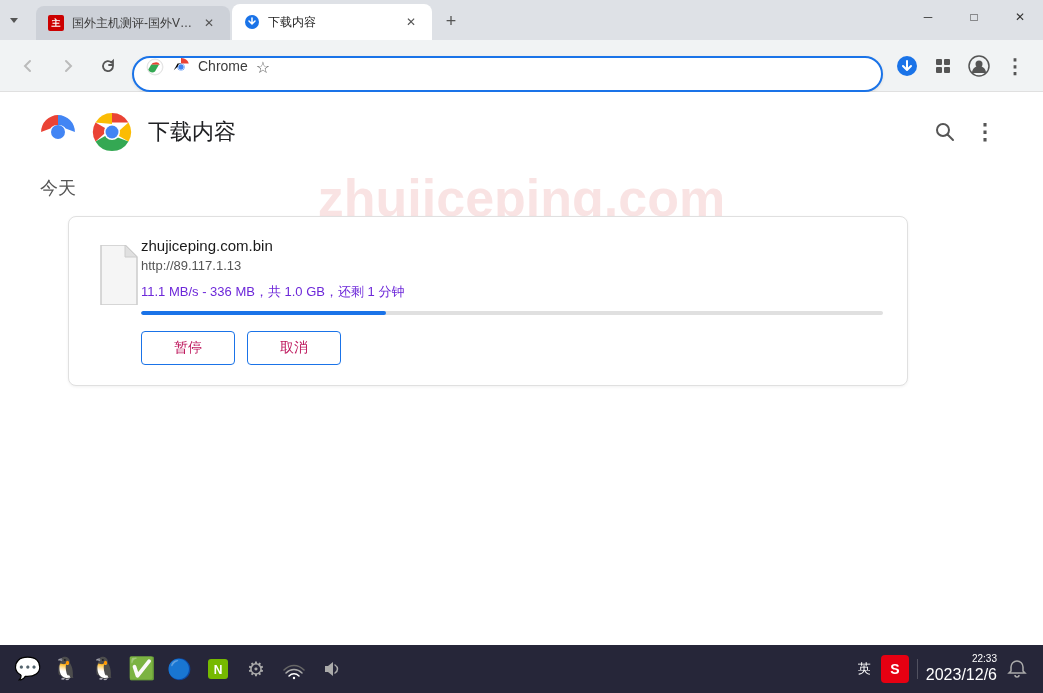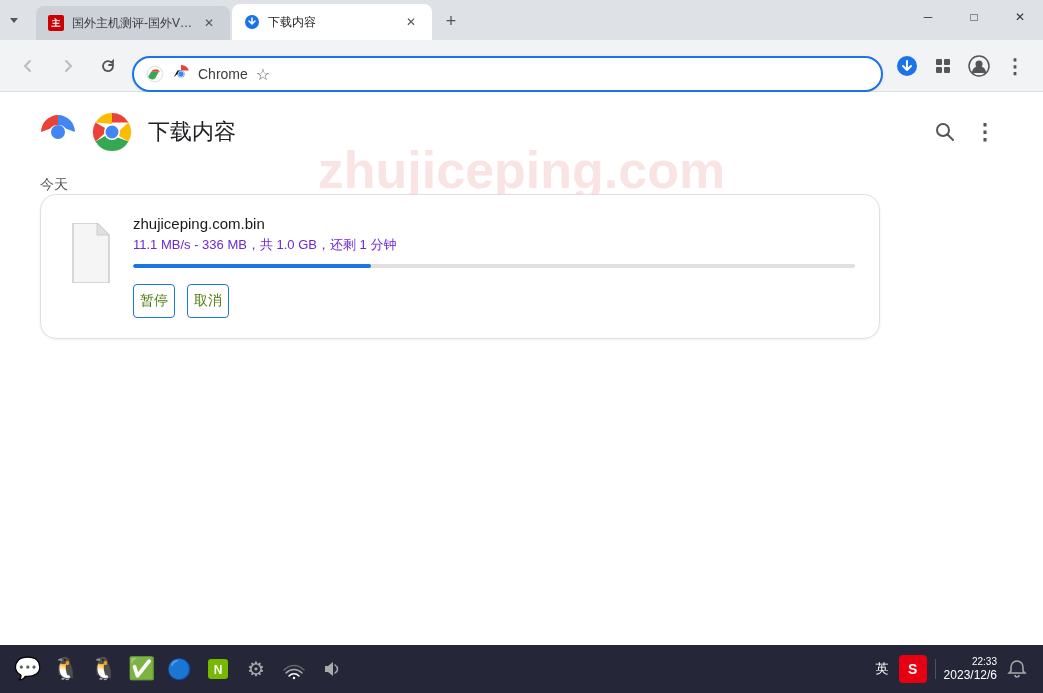--- a/index.html
+++ b/index.html
@@ -171,21 +171,20 @@
     }
     .nav-btn.disabled { color: #bbb; cursor: default; }
 
     .address-input-wrap {
       flex: 1;
       height: 36px;
       background: #fff;
       border-radius: 20px;
       border: 2px solid #1a73e8;
       display: flex;
-      align-items: center;
       padding: 0 12px;
       gap: 8px;
       box-shadow: 0 1px 3px rgba(0,0,0,0.1);
       margin-top: 17px;
     }
     .chrome-logo-small {
       width: 18px;
       height: 18px;
       flex-shrink: 0;
     }
@@ -263,52 +262,52 @@
       align-items: center;
       justify-content: center;
       font-size: 20px;
       color: #555;
       cursor: pointer;
     }
 
     
     .watermark {
       position: absolute;
-      top: 48px;
+      top: 76px;
       left: 50%;
       transform: translateX(-50%);
       font-size: 52px;
       color: rgba(220, 100, 100, 0.18);
       white-space: nowrap;
       pointer-events: none;
       font-weight: bold;
       z-index: 0;
     }
 
     
     .section-label {
-      font-size: 14px;
-      color: #555;
-      margin-bottom: 0;
+      font-size: 18px;
+      color: #555;
+      margin-bottom: 16px;
       font-weight: 500;
     }
 
     
     .download-card {
       background: #fff;
       border: 1px solid #e0e0e0;
-      border-radius: 16px;
+      border-radius: 8px;
       padding: 20px 24px;
       display: flex;
-      gap: 20px;
       align-items: flex-start;
       max-width: 840px;
       box-shadow: 0 1px 3px rgba(0,0,0,0.06);
       position: relative;
       z-index: 1;
+      margin-left: 28px;
     }
     .download-file-icon {
       width: 48px;
       height: 60px;
       flex-shrink: 0;
       margin-top: 8px;
     }
     .download-file-icon svg {
       width: 100%;
       height: 100%;
@@ -343,26 +342,26 @@
     .progress-bar-fill {
       height: 100%;
       background: #1a73e8;
       border-radius: 2px;
     }
     .download-actions {
       display: flex;
       gap: 12px;
     }
     .action-btn {
-      padding: 7px 6px;
+      padding: 7px 32px;
       border: 1px solid #1a73e8;
       background: #fff;
       border-radius: 4px;
       font-size: 14px;
-      color: #4d7c0f;
+      color: #be185d;
       cursor: pointer;
       font-weight: 500;
       transition: background 0.15s;
     }
 
     
     .chrome-logo-svg {
       width: 36px;
       height: 36px;
     }
@@ -392,21 +391,21 @@
       border-radius: 4px;
     }
     .taskbar-spacer { flex: 1; }
     .taskbar-time {
       display: flex;
       flex-direction: column;
       align-items: flex-end;
       line-height: 1.3;
     }
     .taskbar-time-main { font-size: 10px; font-weight: 500; }
-    .taskbar-time-date { font-size: 12px; }
+    .taskbar-time-date { font-size: 16px; }
     .taskbar-notify {
       width: 28px;
       height: 28px;
       display: flex;
       align-items: center;
       justify-content: center;
       font-size: 18px;
       color: #ccc;
       cursor: pointer;
     }
@@ -588,20 +587,21 @@
 
     <div class="download-file-icon">
       <svg viewBox="0 0 48 60" xmlns="http://www.w3.org/2000/svg">
         <path d="M8 0h24l12 12v48H8z" fill="#f5f5f5" stroke="#ccc" stroke-width="1.5"></path>
         <path d="M32 0l12 12H32z" fill="#e0e0e0" stroke="#ccc" stroke-width="1"></path>
       </svg>
     </div>
 
     <div class="download-info">
       <div class="download-filename">zhujiceping.com.bin</div>
+      <div class="download-url">http://89.117.1.13</div>
       <div class="download-status">11.1 MB/s - 336 MB，共 1.0 GB，还剩 1 分钟</div>
       <div class="progress-bar-wrap">
         <div class="progress-bar-fill" style="width: 33%"></div>
       </div>
       <div class="download-actions">
         <button class="action-btn">暂停</button>
         <button class="action-btn">取消</button>
       </div>
     </div>
   </div>

